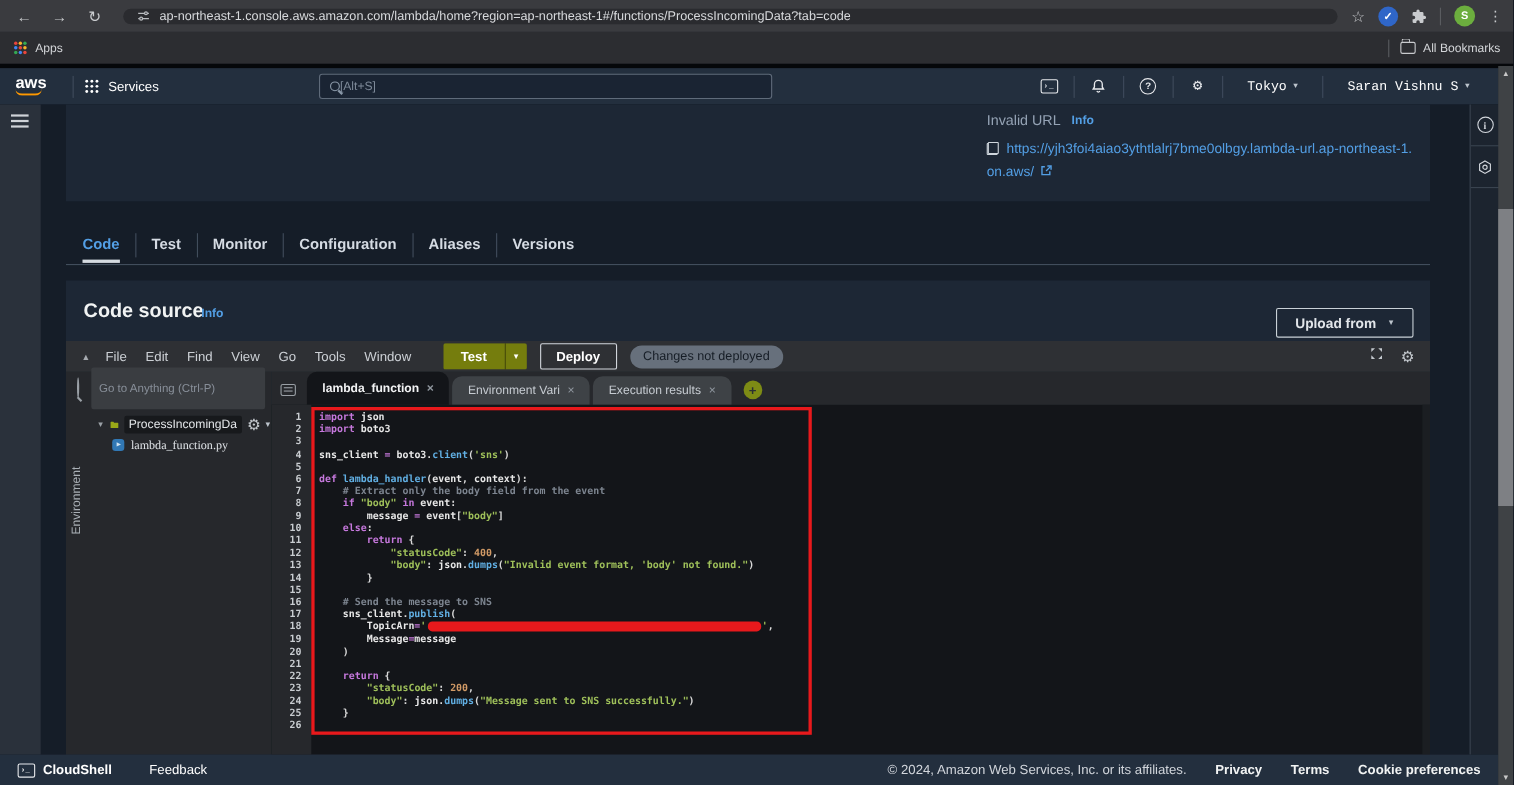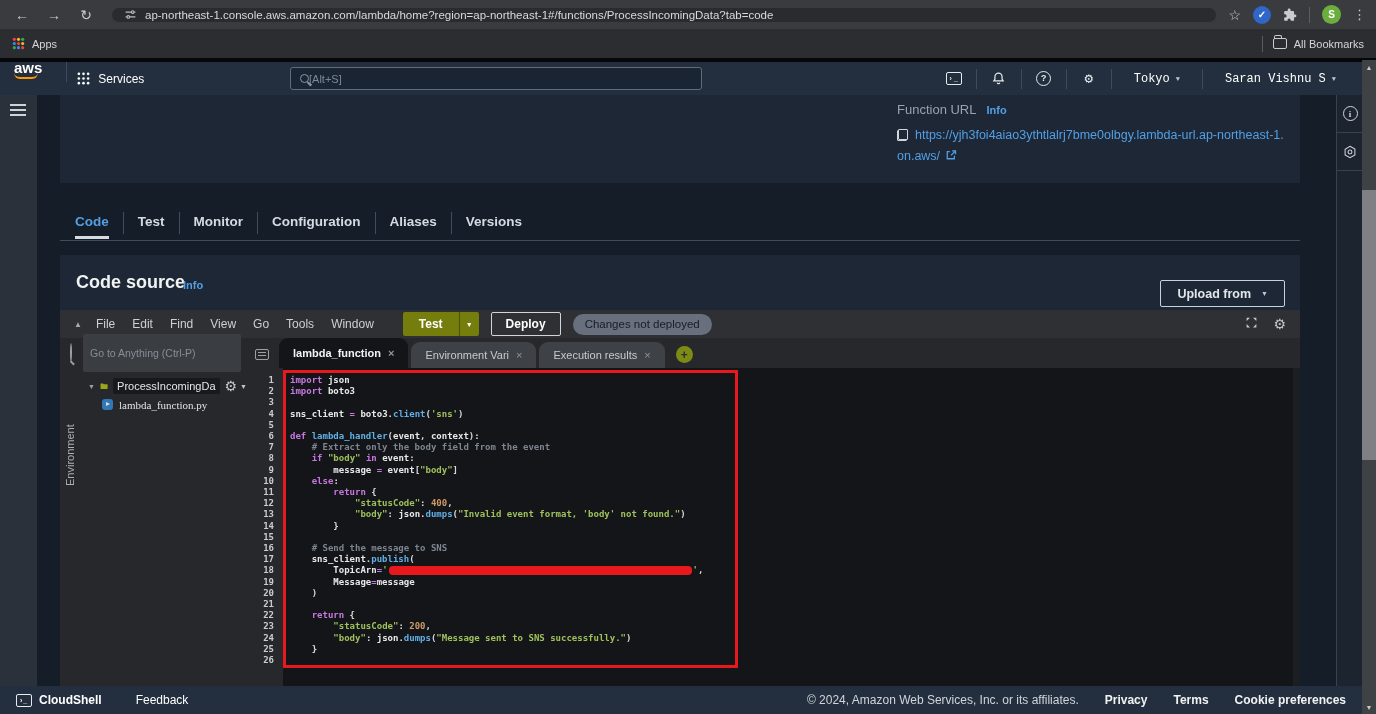--- a/index.html
+++ b/index.html
@@ -23,21 +23,21 @@
   .dots-ic::before { content:"⋮"; }
 
   .bookmarks-bar { position:absolute; top:29px; left:0; width:1376px; height:29px; background:#2c2d31; display:flex; align-items:center; padding:0 12px; }
   .bm-item { display:flex; align-items:center; gap:7px; font-size:11px; color:#d3d5d8; }
   .bm-right { margin-left:auto; display:flex; align-items:center; gap:10px; }
   .folder-outline { width:14px; height:11px; border:1.3px solid #c9cbce; border-radius:2px; position:relative; }
   .folder-outline::before { content:""; position:absolute; top:-4px; left:0; width:6px; height:3px; border:1.3px solid #c9cbce; border-bottom:none; border-radius:2px 2px 0 0; }
   .black-strip { position:absolute; top:58px; left:0; width:1376px; height:4px; background:#05070a; }
 
   
-  .aws-nav { position:absolute; top:62px; left:0; width:1362px; height:33px; background:#232f3e; display:flex; padding:0 14px; color:#e8eaed; }
+  .aws-nav { position:absolute; top:62px; left:0; width:1362px; height:33px; background:#232f3e; display:flex; align-items:center; padding:0 14px; color:#e8eaed; }
   .aws-logo { font-size:15px; font-weight:bold; color:#fff; line-height:11px; margin-right:14px; }
   .swoosh { display:block; width:24px; height:6px; border-bottom:2px solid #ff9900; border-radius:0 0 12px 12px; }
   .nav-sep { width:1px; height:20px; background:#3f4b5c; margin:0 10px; }
   .services-btn { display:flex; align-items:center; gap:8px; font-size:12px; color:#fff; margin-right:12px; }
   .search-box { position:absolute; left:290px; top:5px; width:412px; height:23px; border:1px solid #5f6b7a; border-radius:3px; background:#1a2433; display:flex; align-items:center; padding:0 9px; }
   .search-box input { flex:1; background:transparent; border:none; outline:none; color:#d1d5db; font-size:12px; font-style:italic; font-family:"Liberation Sans",sans-serif; margin-left:8px; }
   .search-box input::placeholder { color:#8a98a8; font-style:italic; }
   .alt-s { font-size:11px; color:#7d8998; font-style:normal; }
   .mag-ic { width:9px; height:9px; border:1.5px solid #8a98a8; border-radius:50%; position:relative; flex:none; }
   .mag-ic::after { content:""; position:absolute; width:5px; height:1.5px; background:#8a98a8; transform:rotate(45deg); right:-4px; bottom:-2px; }
@@ -275,21 +275,21 @@
   </div>
 
   <div class="content">
     <div class="left-rail">
       <span class="hamburger"></span>
     </div>
 
     <div class="overview-card">
       <div class="fn-url-block">
         <div class="fn-url-head">
-          <span class="fn-url-label">Function URL</span>
+          <span class="fn-url-label">Invalid URL</span>
           <span class="info-link">Info</span>
         </div>
         <div class="fn-url-line">
           <span class="copy-ic"></span><span>https://yjh3foi4aiao3ythtlalrj7bme0olbgy.lambda-url.ap-northeast-1.on.aws/</span><span class="ext-link-ic">
               <svg viewBox="0 0 16 16" width="12" height="12" fill="none" stroke="currentColor" stroke-width="1.7">
                 <path d="M6.5 3.5H3v9.5h9.5V9"></path>
                 <path d="M9.5 2.5H14v4.5"></path>
                 <path d="M13.5 3L8 8.5"></path>
               </svg>
             </span>

